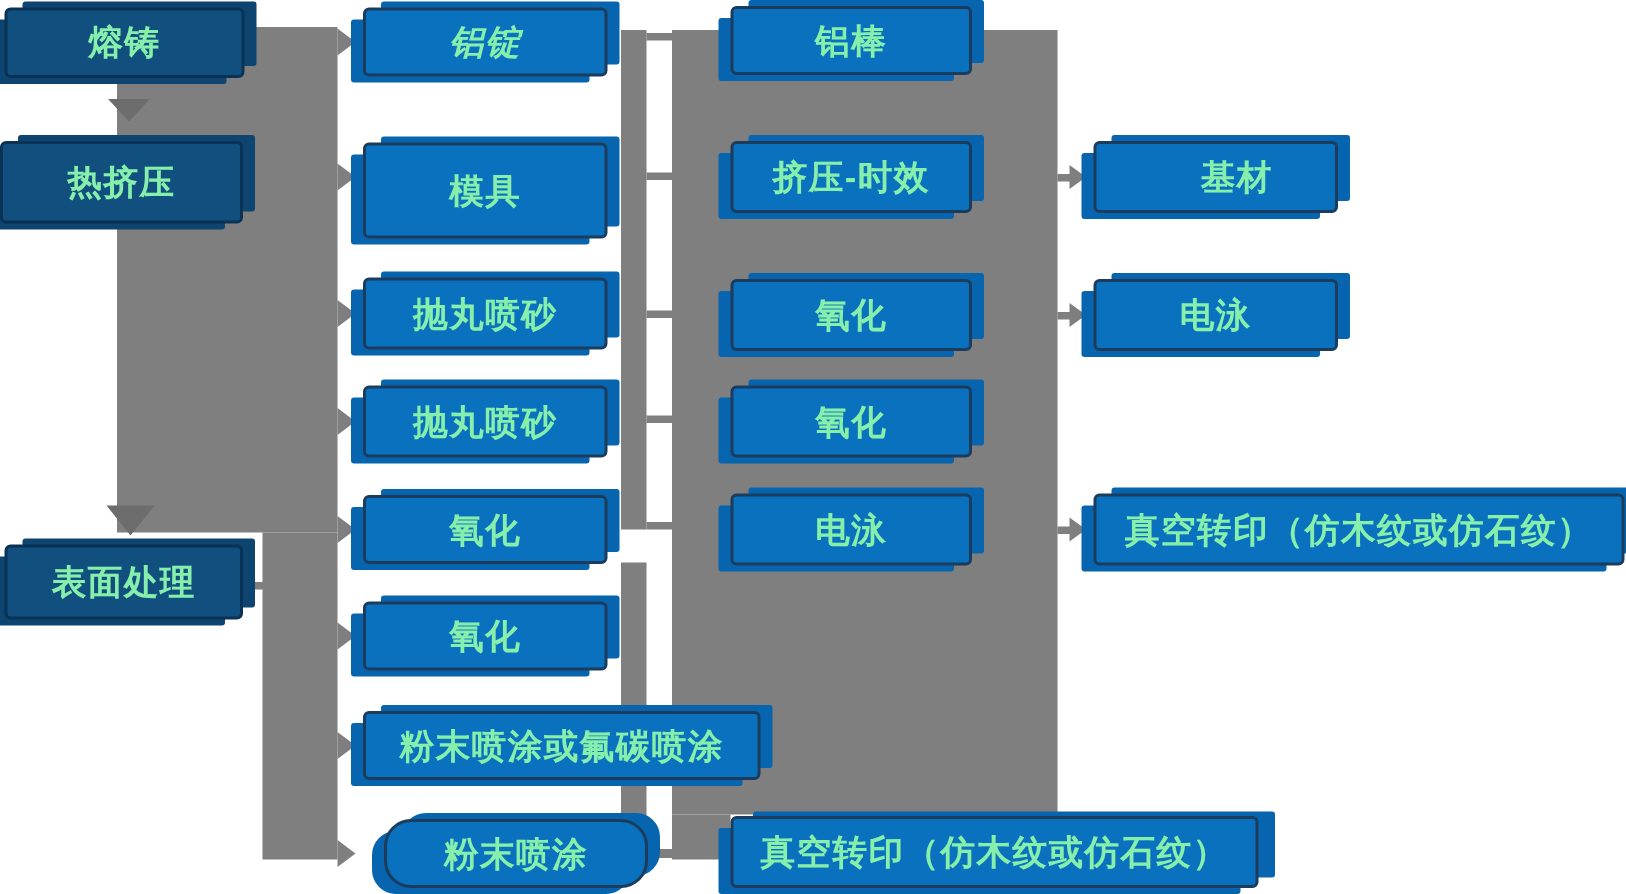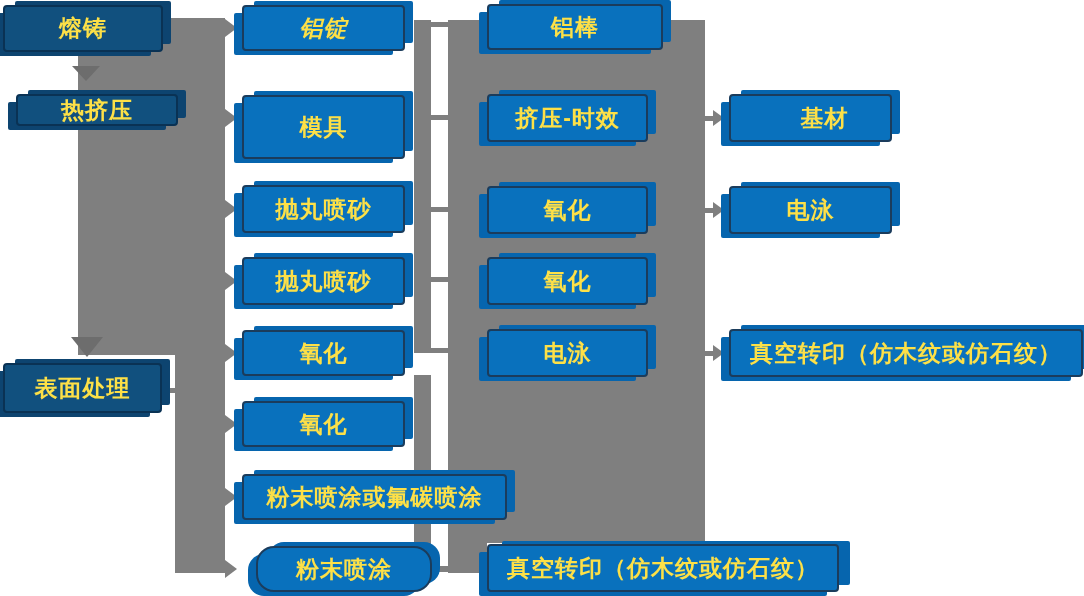--- a/index.html
+++ b/index.html
@@ -27,21 +27,21 @@
     position:absolute;width:0;height:0;
     border-left:14px solid transparent;
     border-right:14px solid transparent;
     border-top:15px solid #6d6d6d;
   }
   
   .node{
     position:absolute;
     box-sizing:border-box;
     display:flex;align-items:center;justify-content:center;
-    color:#fde047;
+    color:#86efac;
     font-size:23px;
     font-weight:bold;
     letter-spacing:1px;
     border-radius:4px;
     background:#0971bd;
     border:2px solid #1b3c5c;
     box-shadow:10px -6px 0 -2px #0665ae, -10px 6px 0 -2px #0665ae;
     white-space:nowrap;
     z-index:3;
   }
@@ -90,33 +90,33 @@
   <div class="gseg conn" style="left:448px;top:543px;width:39px;height:30px;"></div>
 
   <div class="gseg conn" style="left:705px;top:116px;width:10px;height:5px;"></div>
   <div class="arrow-right sm conn" style="left:713px;top:110px;"></div>
   <div class="gseg conn" style="left:705px;top:208px;width:10px;height:5px;"></div>
   <div class="arrow-right sm conn" style="left:713px;top:202px;"></div>
   <div class="gseg conn" style="left:705px;top:351px;width:10px;height:5px;"></div>
   <div class="arrow-right sm conn" style="left:713px;top:345px;"></div>
 
   <div class="node dark" style="left:3px;top:5px;width:160px;height:47px;">熔铸</div>
-  <div class="node dark" style="left:16px;top:94px;width:162px;height:32px;">热挤压</div>
+  <div class="node dark" style="left:0px;top:94px;width:162px;height:55px;">热挤压</div>
   <div class="node dark" style="left:3px;top:363px;width:159px;height:50px;">表面处理</div>
 
   <div class="node" style="left:242px;top:5px;width:163px;height:46px;font-style:italic;">铝锭</div>
   <div class="node" style="left:242px;top:95px;width:163px;height:64px;">模具</div>
   <div class="node" style="left:242px;top:185px;width:163px;height:48px;">抛丸喷砂</div>
   <div class="node" style="left:242px;top:257px;width:163px;height:48px;">抛丸喷砂</div>
   <div class="node" style="left:242px;top:330px;width:163px;height:46px;">氧化</div>
   <div class="node" style="left:242px;top:401px;width:163px;height:46px;">氧化</div>
   <div class="node" style="left:242px;top:474px;width:265px;height:46px;">粉末喷涂或氟碳喷涂</div>
   <div class="node" style="left:256px;top:546px;width:176px;height:46px;border-radius:18px;">粉末喷涂</div>
 
-  <div class="node" style="left:487px;top:4px;width:176px;height:46px;">铝棒</div>
+  <div class="node" style="left:487px;top:4px;width:161px;height:46px;">铝棒</div>
   <div class="node" style="left:487px;top:94px;width:161px;height:48px;">挤压-时效</div>
   <div class="node" style="left:487px;top:186px;width:161px;height:48px;">氧化</div>
   <div class="node" style="left:487px;top:257px;width:161px;height:48px;">氧化</div>
   <div class="node" style="left:487px;top:329px;width:161px;height:48px;">电泳</div>
 
   <div class="node" style="left:729px;top:94px;width:163px;height:48px;padding-left:28px;">基材</div>
   <div class="node" style="left:729px;top:186px;width:163px;height:48px;">电泳</div>
   <div class="node" style="left:729px;top:329px;width:354px;height:48px;">真空转印（仿木纹或仿石纹）</div>
 
   <div class="node" style="left:487px;top:544px;width:352px;height:48px;box-shadow:13px -5px 0 -2px #0665ae, -10px 6px 0 -2px #0665ae;">真空转印（仿木纹或仿石纹）</div>

